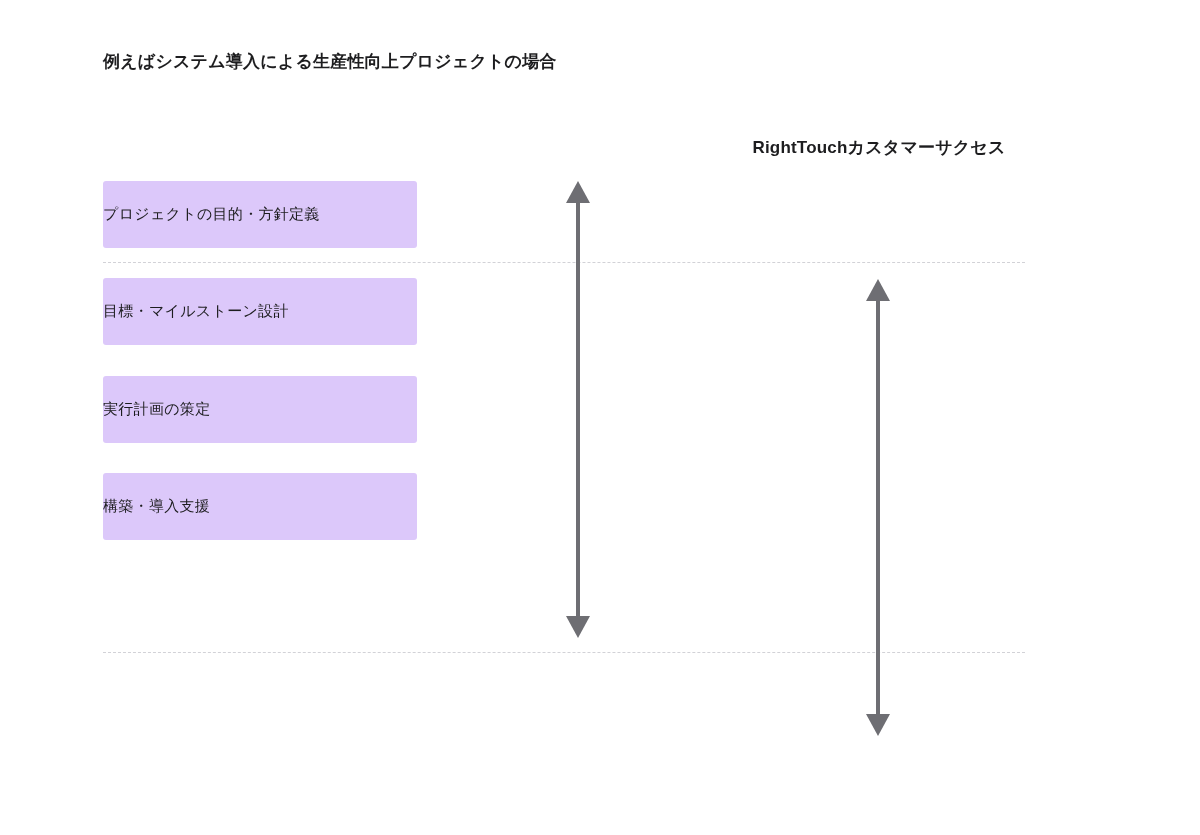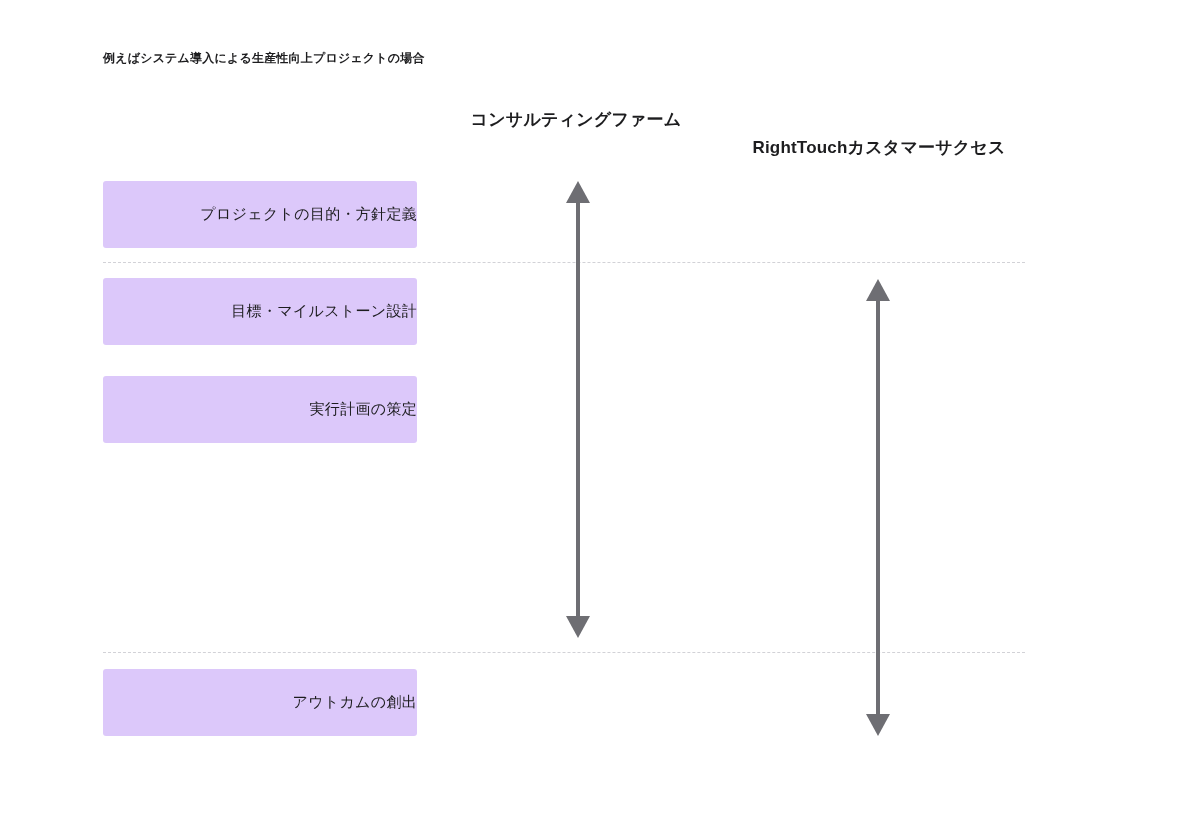--- a/index.html
+++ b/index.html
@@ -20,21 +20,21 @@
   .canvas {
     position: absolute;
     inset: 0;
   }
 
   
   .page-title {
     position: absolute;
     left: 103px;
     top: 50px;
-    font-size: 12px;
+    font-size: 17px;
     font-weight: bold;
     letter-spacing: 0.2px;
     color: #1d1d1f;
     white-space: nowrap;
     font-family: Liberation Mono, monospace;
   }
 
   
   .col-header {
     position: absolute;
@@ -52,21 +52,21 @@
   
   .stage-box {
     position: absolute;
     left: 103px;
     width: 314px;
     height: 67px;
     background: #DCC8FA;
     border-radius: 3px;
     display: flex;
     align-items: center;
-    justify-content: flex-end;
+    justify-content: flex-start;
   }
   .stage-label {
     font-size: 15px;
     font-weight: normal;
     letter-spacing: 0.3px;
     color: #1d1d1f;
     white-space: nowrap;
   }
 
   .stage-box.s0 { top: 181px; }
@@ -96,37 +96,36 @@
   .arrow.left  { left: 578px; top: 181px; }
   .arrow.right { left: 878px; top: 279px; }
 </style>
 </head>
 <body>
 
 <div class="canvas">
 
   <div class="page-title">例えばシステム導入による生産性向上プロジェクトの場合</div>
 
-  <div class="col-header left">コンサルティングファーム</div>
   <div class="col-header right">RightTouchカスタマーサクセス</div>
 
   <div class="divider d0"></div>
   <div class="divider d1"></div>
 
   <div class="stage-box s0">
     <span class="stage-label">プロジェクトの目的・方針定義</span>
   </div>
   <div class="stage-box s2">
     <span class="stage-label">実行計画の策定</span>
   </div>
   <div class="stage-box s1">
     <span class="stage-label">目標・マイルストーン設計</span>
   </div>
-  <div class="stage-box s5">
-    <span class="stage-label">アウトカムの創出</span>
+  <div class="stage-box s3">
+    <span class="stage-label">構築・導入支援</span>
   </div>
 
   <div class="arrow left">
     <svg width="26" height="457" viewBox="0 0 26 457" xmlns="http://www.w3.org/2000/svg">
       <line x1="13" y1="16" x2="13" y2="441" stroke="#6E6E73" stroke-width="4"></line>
       <polygon points="13,0 25,22 1,22" fill="#6E6E73"></polygon>
       <polygon points="13,457 25,435 1,435" fill="#6E6E73"></polygon>
     </svg>
   </div>
 

